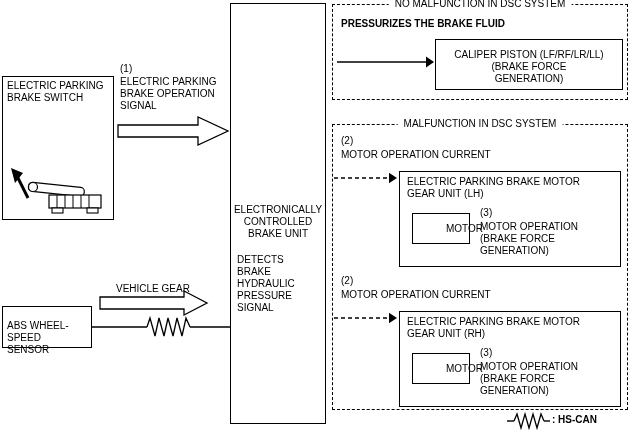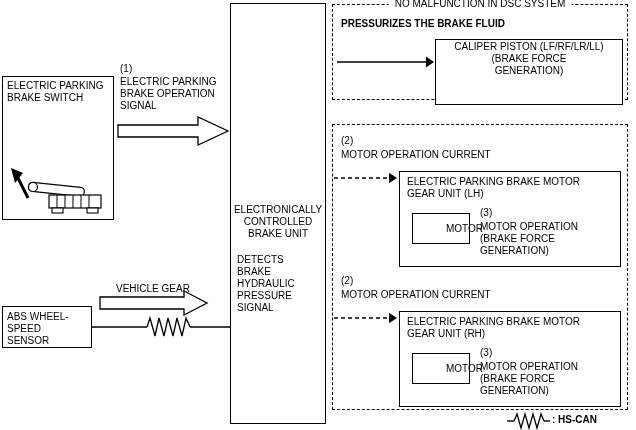--- a/index.html
+++ b/index.html
@@ -84,26 +84,27 @@
 CONTROLLED
 BRAKE UNIT</div>
     <div class="pre abs" style="left:6px; top:250px;">DETECTS
 BRAKE HYDRAULIC
 PRESSURE SIGNAL</div>
   </div>
 
   <div class="dashed-box" style="left:332px; top:4px; width:296px; height:96px;">
     <div class="dash-title">NO MALFUNCTION IN DSC SYSTEM</div>
     <div class="abs" style="left:8px; top:13px;font-weight:bold;">PRESSURIZES THE BRAKE FLUID</div>
-    <div class="box pre center" style="left:102px; top:34px; width:188px; height:66px; padding-top:1px;">CALIPER PISTON (LF/RF/LR/LL)
+    <div class="box pre center" style="left:102px; top:34px; width:188px; height:51px; padding-top:9px;">CALIPER PISTON (LF/RF/LR/LL)
 (BRAKE FORCE
 GENERATION)</div>
   </div>
 
   <div class="dashed-box" style="left:332px; top:124px; width:296px; height:286px;">
+    <div class="dash-title">MALFUNCTION IN DSC SYSTEM</div>
 
     <div class="abs" style="left:8px; top:10px;">(2)</div>
     <div class="abs" style="left:8px; top:24px;">MOTOR OPERATION CURRENT</div>
     <div class="box" style="left:66px; top:46px; width:222px; height:96px;">
       <div class="pre" style="padding:4px 0 0 7px;">ELECTRIC PARKING BRAKE MOTOR
 GEAR UNIT (LH)</div>
       <div class="box flex-center" style="left:12px; top:41px; width:58px; height:31px;">
         <span>MOTOR</span>
       </div>
       <div class="abs" style="left:80px; top:35px;">(3)</div>
@@ -120,20 +121,20 @@
       <div class="box flex-center" style="left:12px; top:41px; width:58px; height:31px;">
         <span>MOTOR</span>
       </div>
       <div class="abs" style="left:80px; top:35px;">(3)</div>
       <div class="abs pre" style="left:80px; top:49px;">MOTOR OPERATION
 (BRAKE FORCE
 GENERATION)</div>
     </div>
   </div>
 
-  <div class="box pre" style="left:2px; top:306px; width:90px; height:42px; padding:4px 0 0 4px;">ABS WHEEL-SPEED
+  <div class="box pre" style="left:2px; top:306px; width:90px; height:42px; padding:13px 0 0 4px;">ABS WHEEL-SPEED
 SENSOR</div>
 
   <div class="lbl" style="left:116px; top:283px;">VEHICLE GEAR</div>
 
   <div class="lbl" style="left:552px; top:414px;font-weight:bold;">: HS-CAN</div>
 
 </div>
 
 </body></html>

